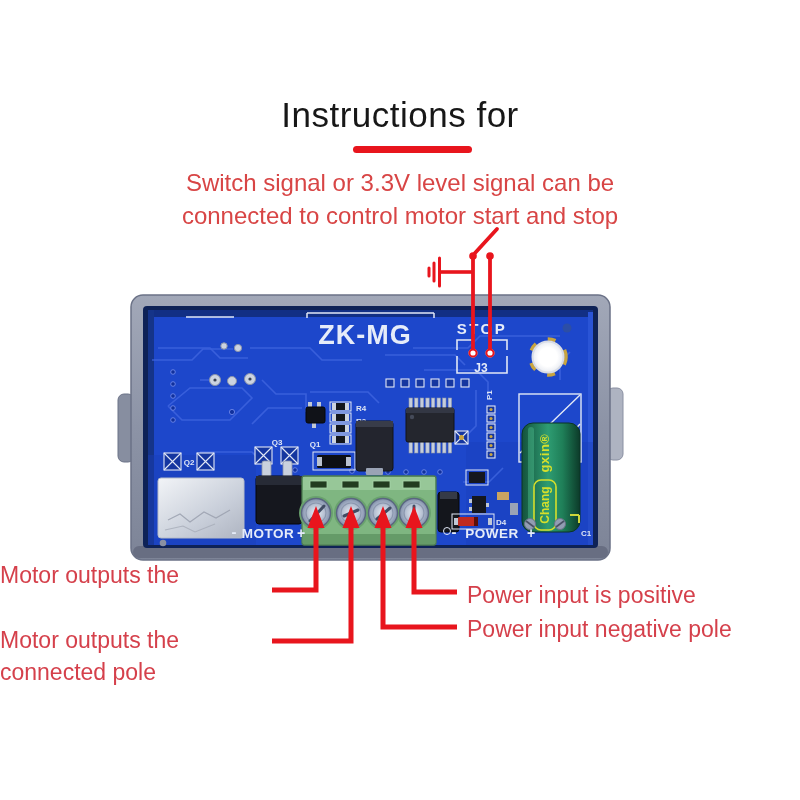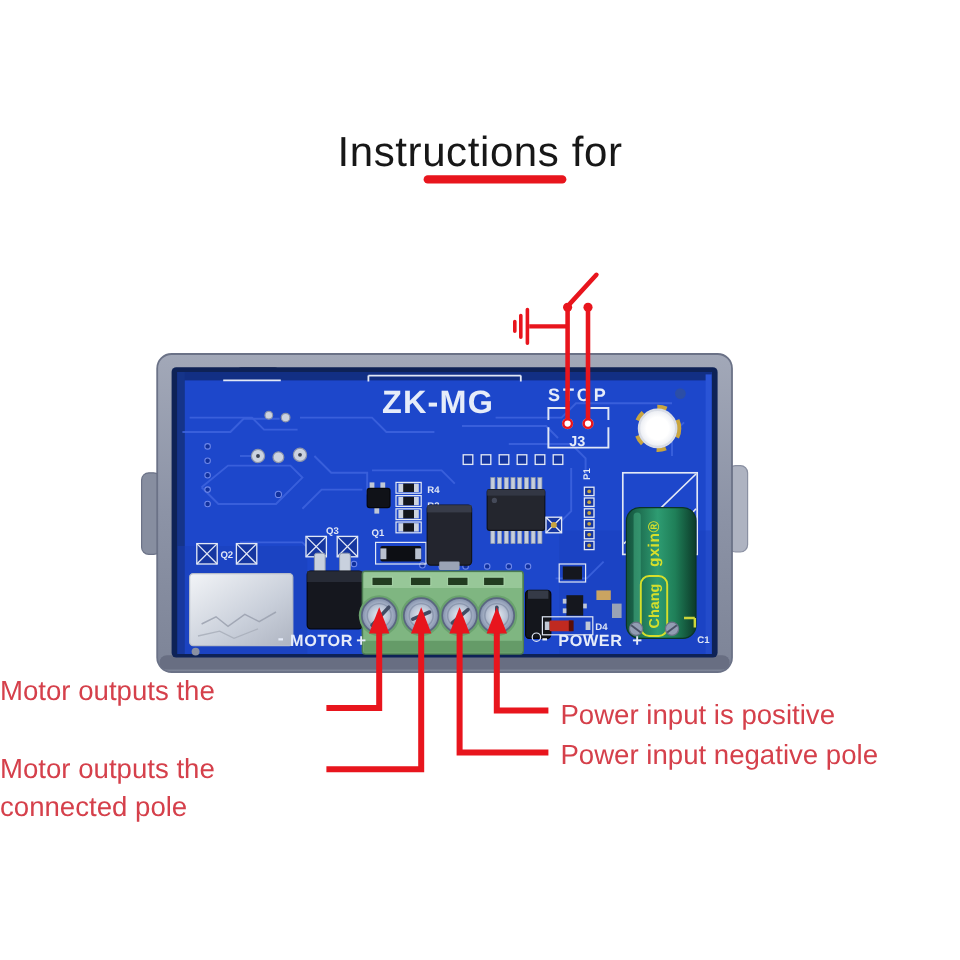--- a/index.html
+++ b/index.html
@@ -1,19 +1,19 @@
 <!DOCTYPE html>
 <html><head>
 <meta charset="utf-8">
 <style>
   html,body{margin:0;padding:0;background:#fff;}
   .stage{position:relative;width:800px;height:800px;background:#ffffff;overflow:hidden;
          font-family:"Liberation Sans", sans-serif;}
   .page-title{position:absolute;top:95px;left:0;width:800px;text-align:center;
-         font-size:35px;letter-spacing:.5px;color:#171717;font-weight:400;margin-top:12px;}
+         font-size:35px;letter-spacing:.5px;color:#171717;font-weight:400;}
   .subtitle{position:absolute;top:166px;left:0;width:800px;text-align:center;
          font-size:24px;line-height:33px;color:#d84545;}
   .anno{position:absolute;font-size:23px;line-height:32px;color:#d5404b;}
   .anno.left{left:0;width:267px;text-align:left;}
   .anno.right{left:467px;text-align:right;white-space:nowrap;}
   #motor-neg{top:559px;} #motor-pos{top:624px;}
   #power-pos{top:579px;} #power-neg{top:613px;}
   svg{position:absolute;left:0;top:0;}
   .red-stroke{stroke:#e8151d;fill:none;}
   .red-fill{fill:#e8151d;stroke:none;}
@@ -25,20 +25,24 @@
   .xline{stroke:#e2e8f6;stroke-width:1.1;}
   .capTxt{fill:#d6df2b;font-family:"Liberation Sans",sans-serif;font-weight:bold;}
 </style>
 </head>
 <body>
 
 <div class="stage">
 
   <div class="page-title">Instructions for</div>
 
+  <div class="subtitle">
+    <div>Switch signal or 3.3V level signal can be</div>
+    <div>connected to control motor start and stop</div>
+  </div>
 
   <svg width="800" height="800" viewBox="0 0 800 800">
     <defs>
       <linearGradient id="gCase" x1="0" y1="0" x2="0" y2="1">
         <stop offset="0" stop-color="#a2a8b8"></stop>
           <stop offset=".5" stop-color="#8c93a6"></stop>
           <stop offset="1" stop-color="#7d8497"></stop>
       </linearGradient>
       <linearGradient id="gSilver" x1="0" y1="0" x2="1" y2="1">
         <stop offset="0" stop-color="#f2f4f7"></stop>

